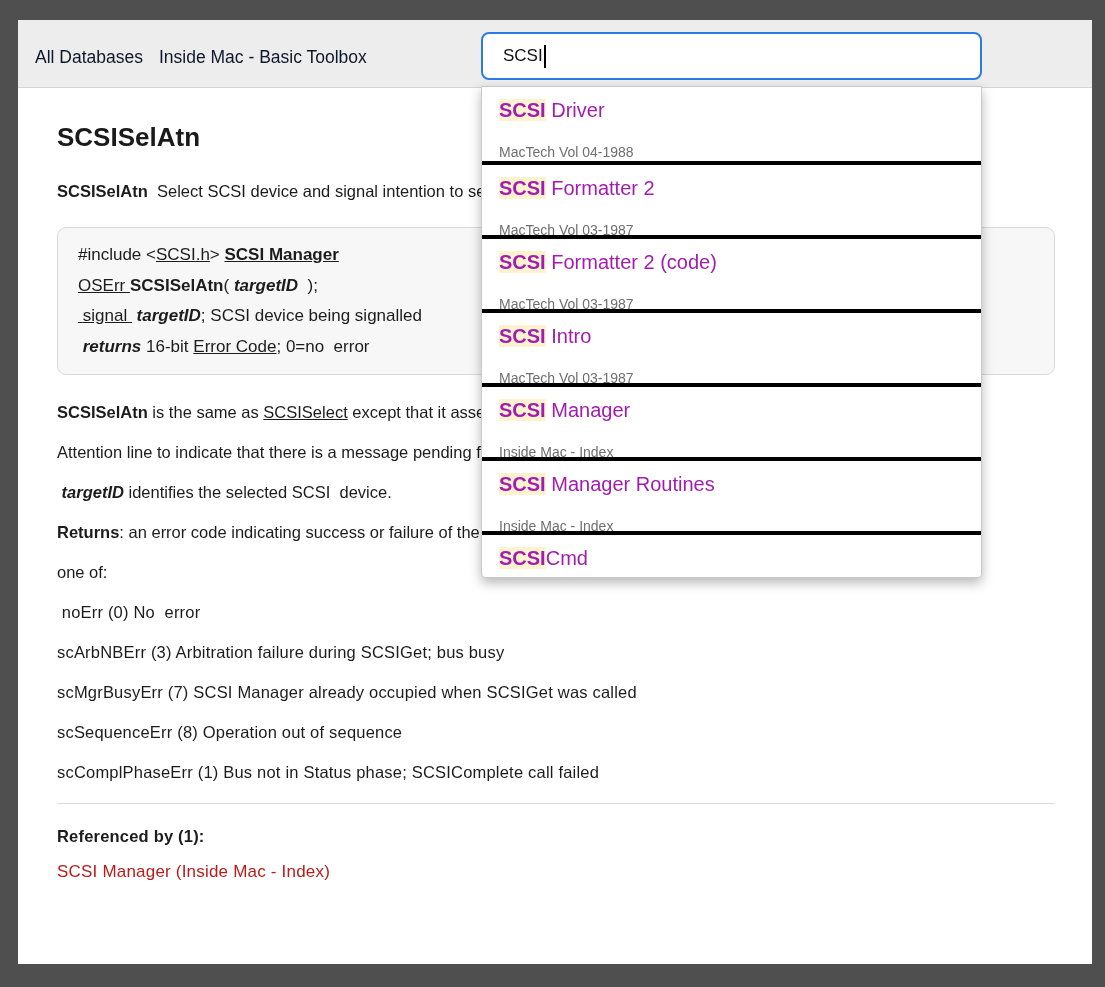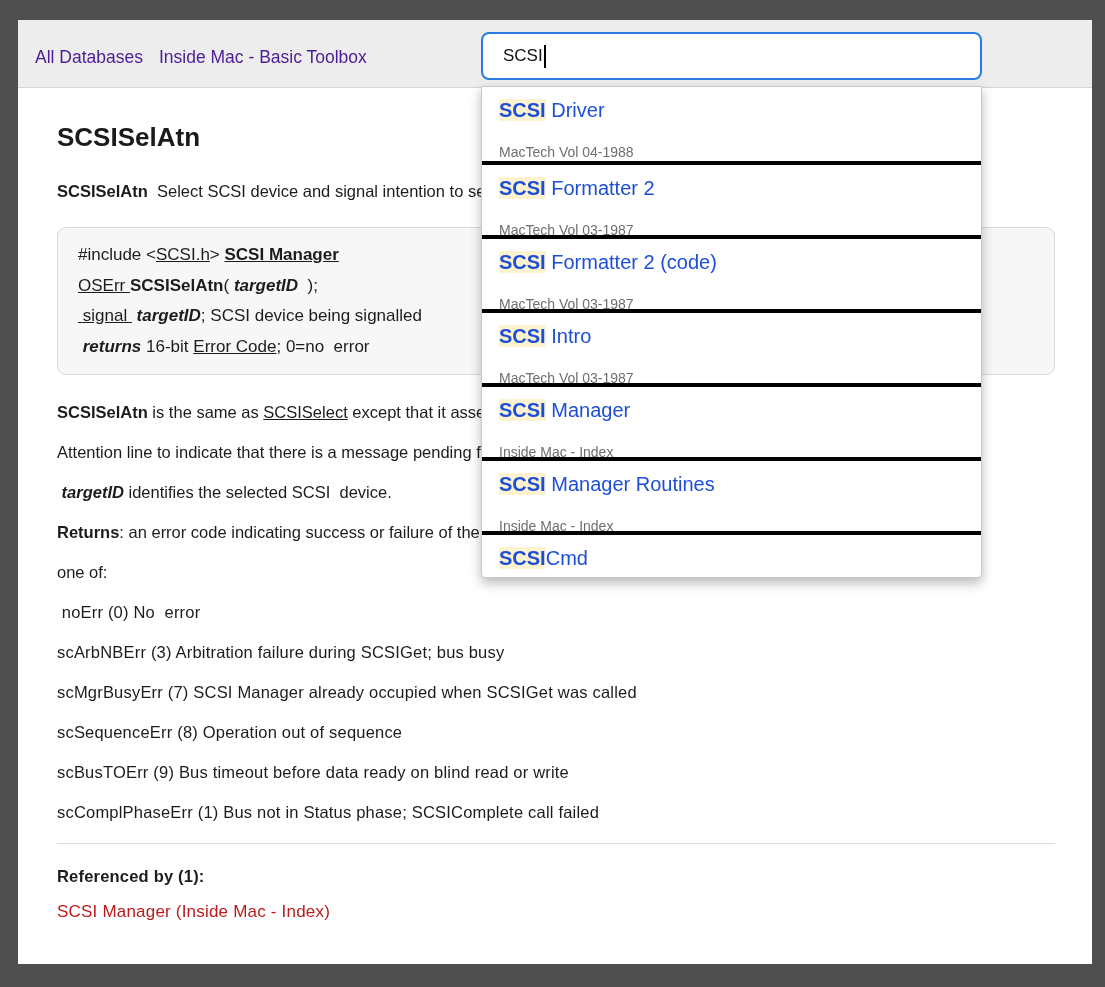--- a/index.html
+++ b/index.html
@@ -13,42 +13,42 @@
     position:absolute; left:18px; top:20px; width:1074px; height:944px;
     background:#ffffff; overflow:hidden;
   }
   
   .topbar {
     position:absolute; left:0; top:0; width:100%; height:68px;
     background:#ededed; border-bottom:1px solid #d5d5d5;
     display:flex; align-items:center; padding-left:17px;
   }
   .topbar a {
-    color:#4c1d95; text-decoration:none; font-size:17.5px; margin-right:16px;
+    color:#0f172a; text-decoration:none; font-size:17.5px; margin-right:16px;
     cursor:pointer;
     margin-top:8px;
   }
   
   .searchbox {
     position:absolute; left:463px; top:12px; width:501px; height:48px;
     background:#fff; border:2px solid #2b7ce2; border-radius:8px;
     display:flex; align-items:center; padding-left:20px; z-index:6;
     font-size:17px; color:#111;
   }
   .caret { display:inline-block; width:2px; height:23px; background:#000; margin-left:1px; }
   
   .dropdown {
     position:absolute; left:463px; top:66px; width:501px; height:492px;
     background:#fff; border:1px solid #c9c9c9; border-radius:0 0 4px 4px;
     box-shadow:0 5px 12px rgba(0,0,0,0.28);
     overflow:hidden; z-index:5;
   }
   .dd-item { height:74px; padding:11px 17px 0; cursor:pointer; }
   .dd-item + .dd-item { border-top:4px solid #000000; }
-  .dd-title { font-size:20px; line-height:24px; color:#1d4ed8; white-space:pre; }
+  .dd-title { font-size:20px; line-height:24px; color:#a21caf; white-space:pre; }
   .dd-title .match { font-weight:bold; background:#fdf3cf; }
   .dd-source { font-size:14px; line-height:16px; color:#6f6f6f; margin-top:22px; }
   
   .article {
     position:absolute; left:0; top:69px; width:100%;
     padding:0 37px 0 39px; color:#1c1c1c;
   }
   .article h1 { margin:33px 0 29px; font-size:26px; font-weight:bold; color:#1a1a1a; }
   .article p { margin:0 0 21px; font-size:16.5px; line-height:19px; white-space:pre-wrap; }
   .article .intro { margin-bottom:0; }
@@ -95,21 +95,20 @@
     <p><b class="term">Returns</b><span>: an error code indicating success or failure of the</span></p>
 
     <p>one of:</p>
 
     <div>
 
     <p class="err-line"> noErr (0) No  error</p>
         <p class="err-line">scArbNBErr (3) Arbitration failure during SCSIGet; bus busy</p>
         <p class="err-line">scMgrBusyErr (7) SCSI Manager already occupied when SCSIGet was called</p>
         <p class="err-line">scSequenceErr (8) Operation out of sequence</p>
-        <p class="err-line">scBusTOErr (9) Bus timeout before data ready on blind read or write</p>
         <p class="err-line">scComplPhaseErr (1) Bus not in Status phase; SCSIComplete call failed</p>
       </div>
 
     <hr class="rule">
     <p class="ref-heading">Referenced by (1):</p>
     <p class="ref-link"><a>SCSI Manager (Inside Mac - Index)</a></p>
   </div>
 
   <div class="topbar">
     <a>All Databases</a>

